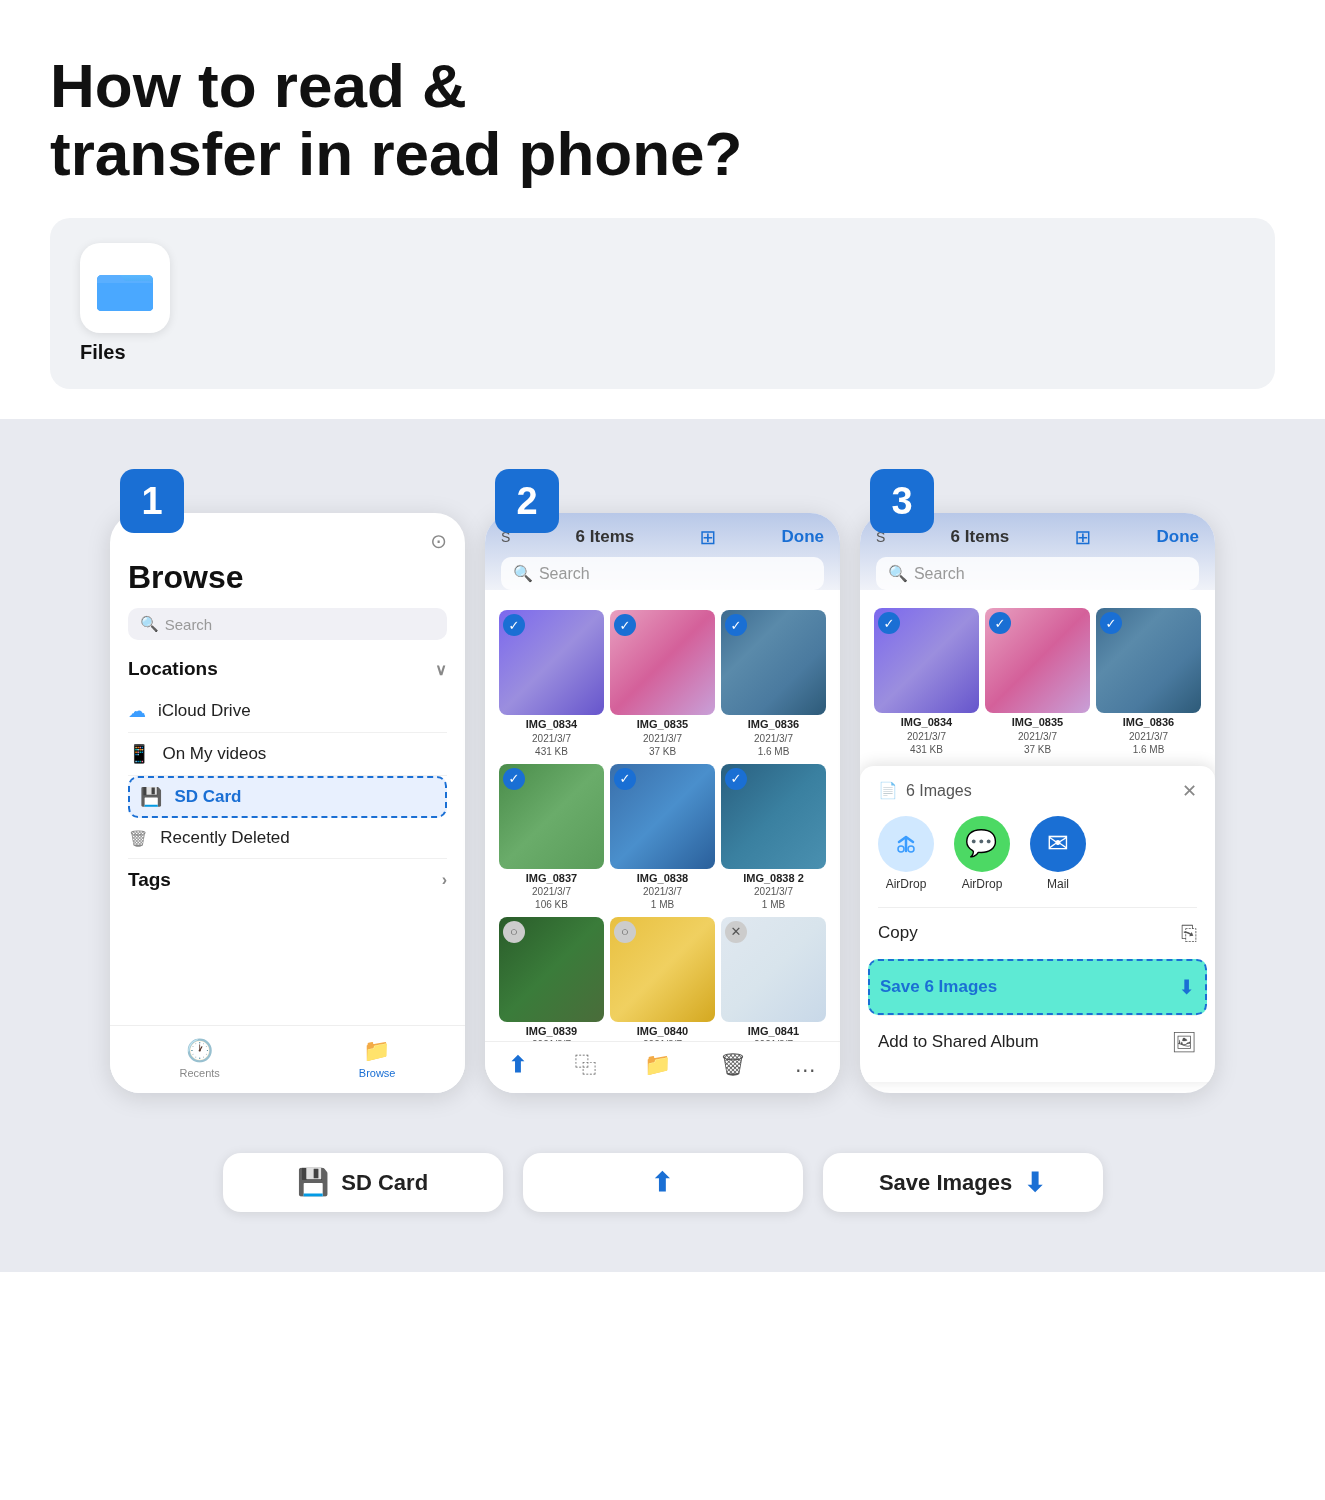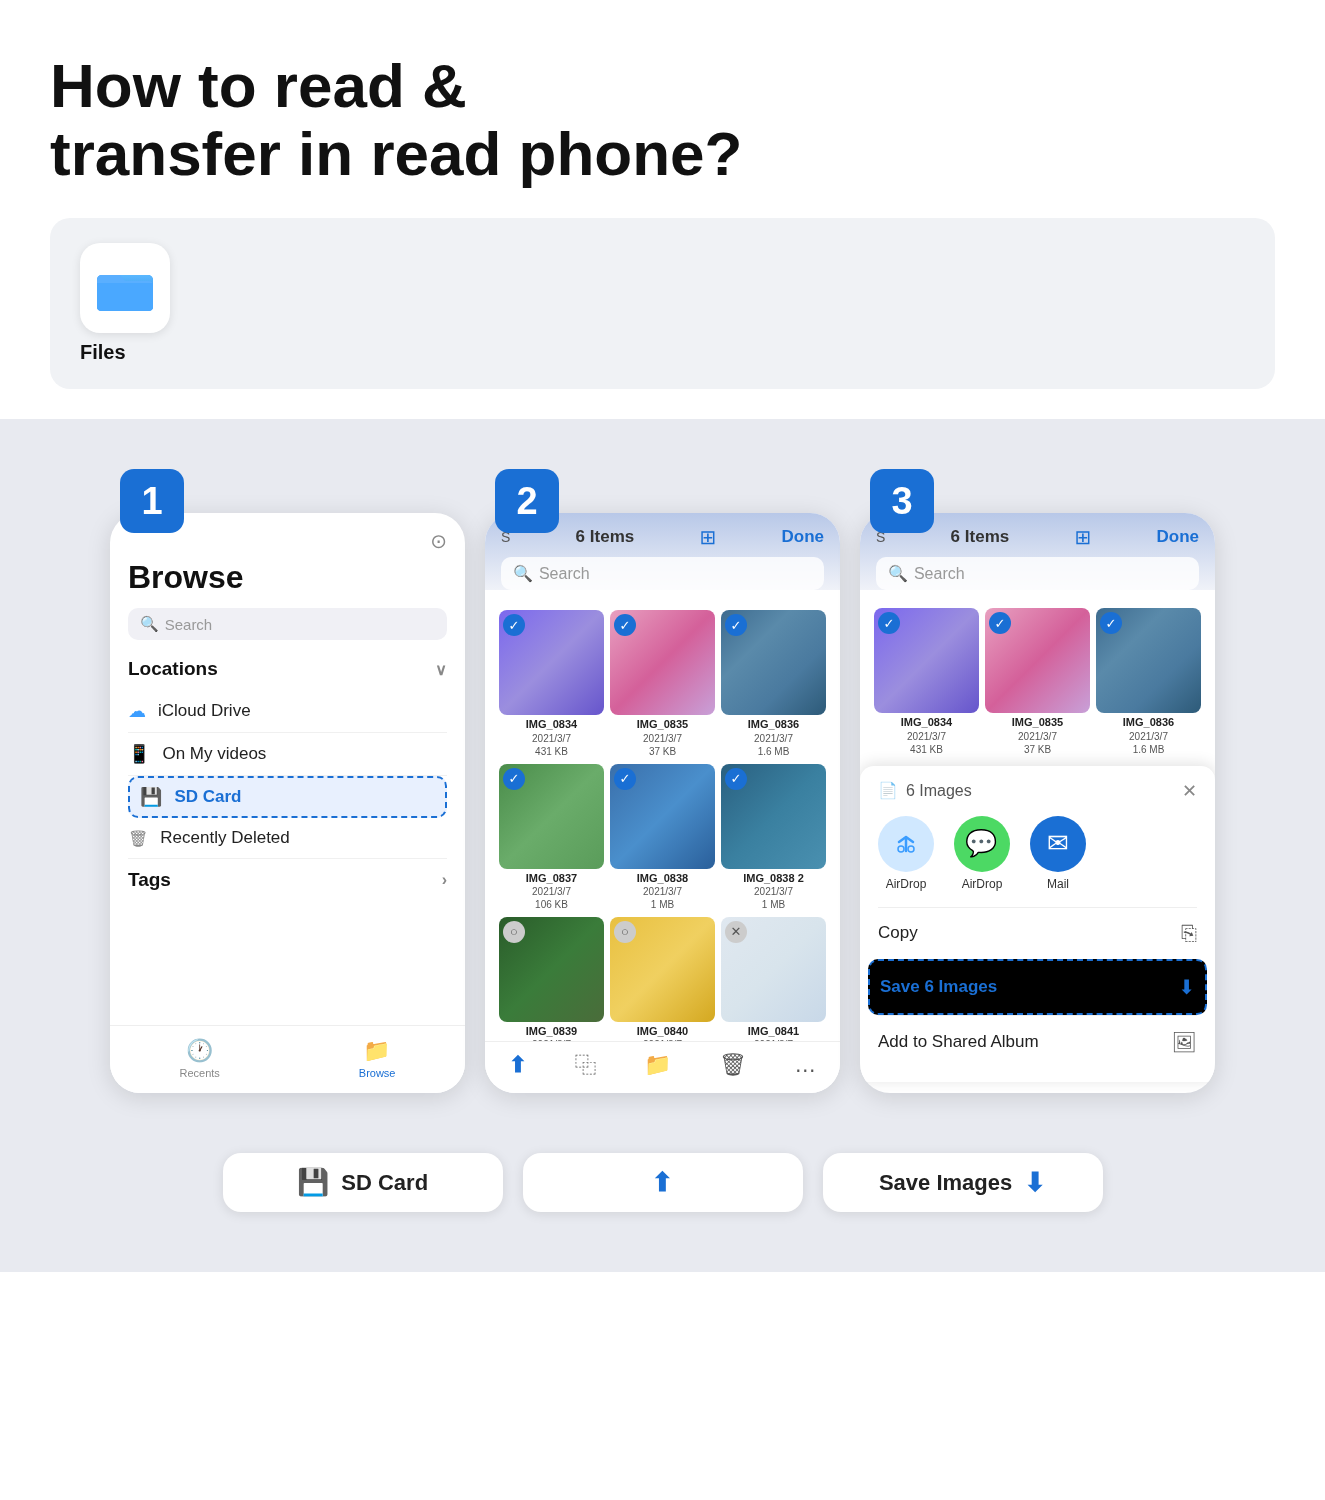--- a/index.html
+++ b/index.html
@@ -341,21 +341,21 @@
     .share-action {
       display: flex;
       align-items: center;
       justify-content: space-between;
       padding: 14px 0;
       border-top: 1px solid #eee;
       font-size: 17px;
       color: #222;
     }
     .share-action.highlighted {
-      background: #000000;
+      background: #5eead4;
       border-radius: 10px;
       padding: 14px 10px;
       border: 2px dashed #1a6fd4;
       margin: 0 -10px;
     }
     .action-icon { font-size: 20px; color: #555; }
 
     
     .bottom-labels {
       display: flex;

